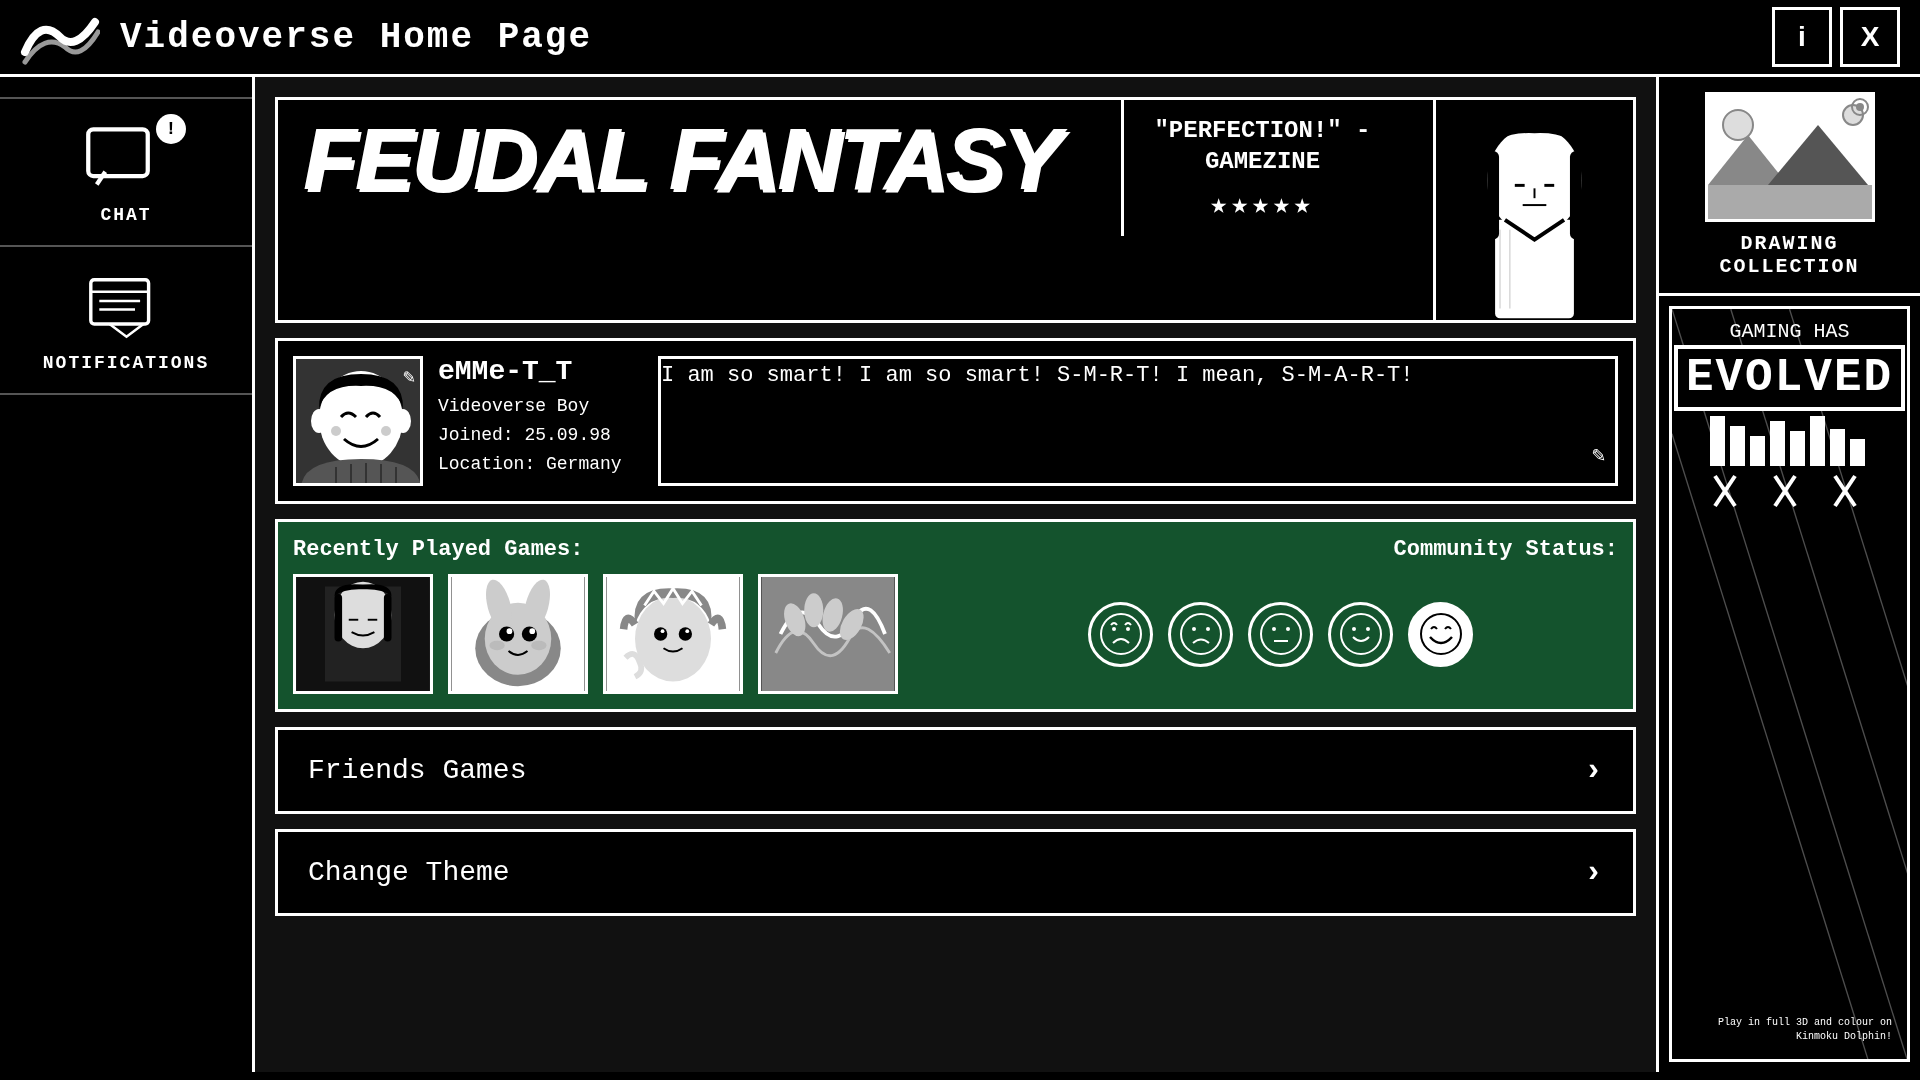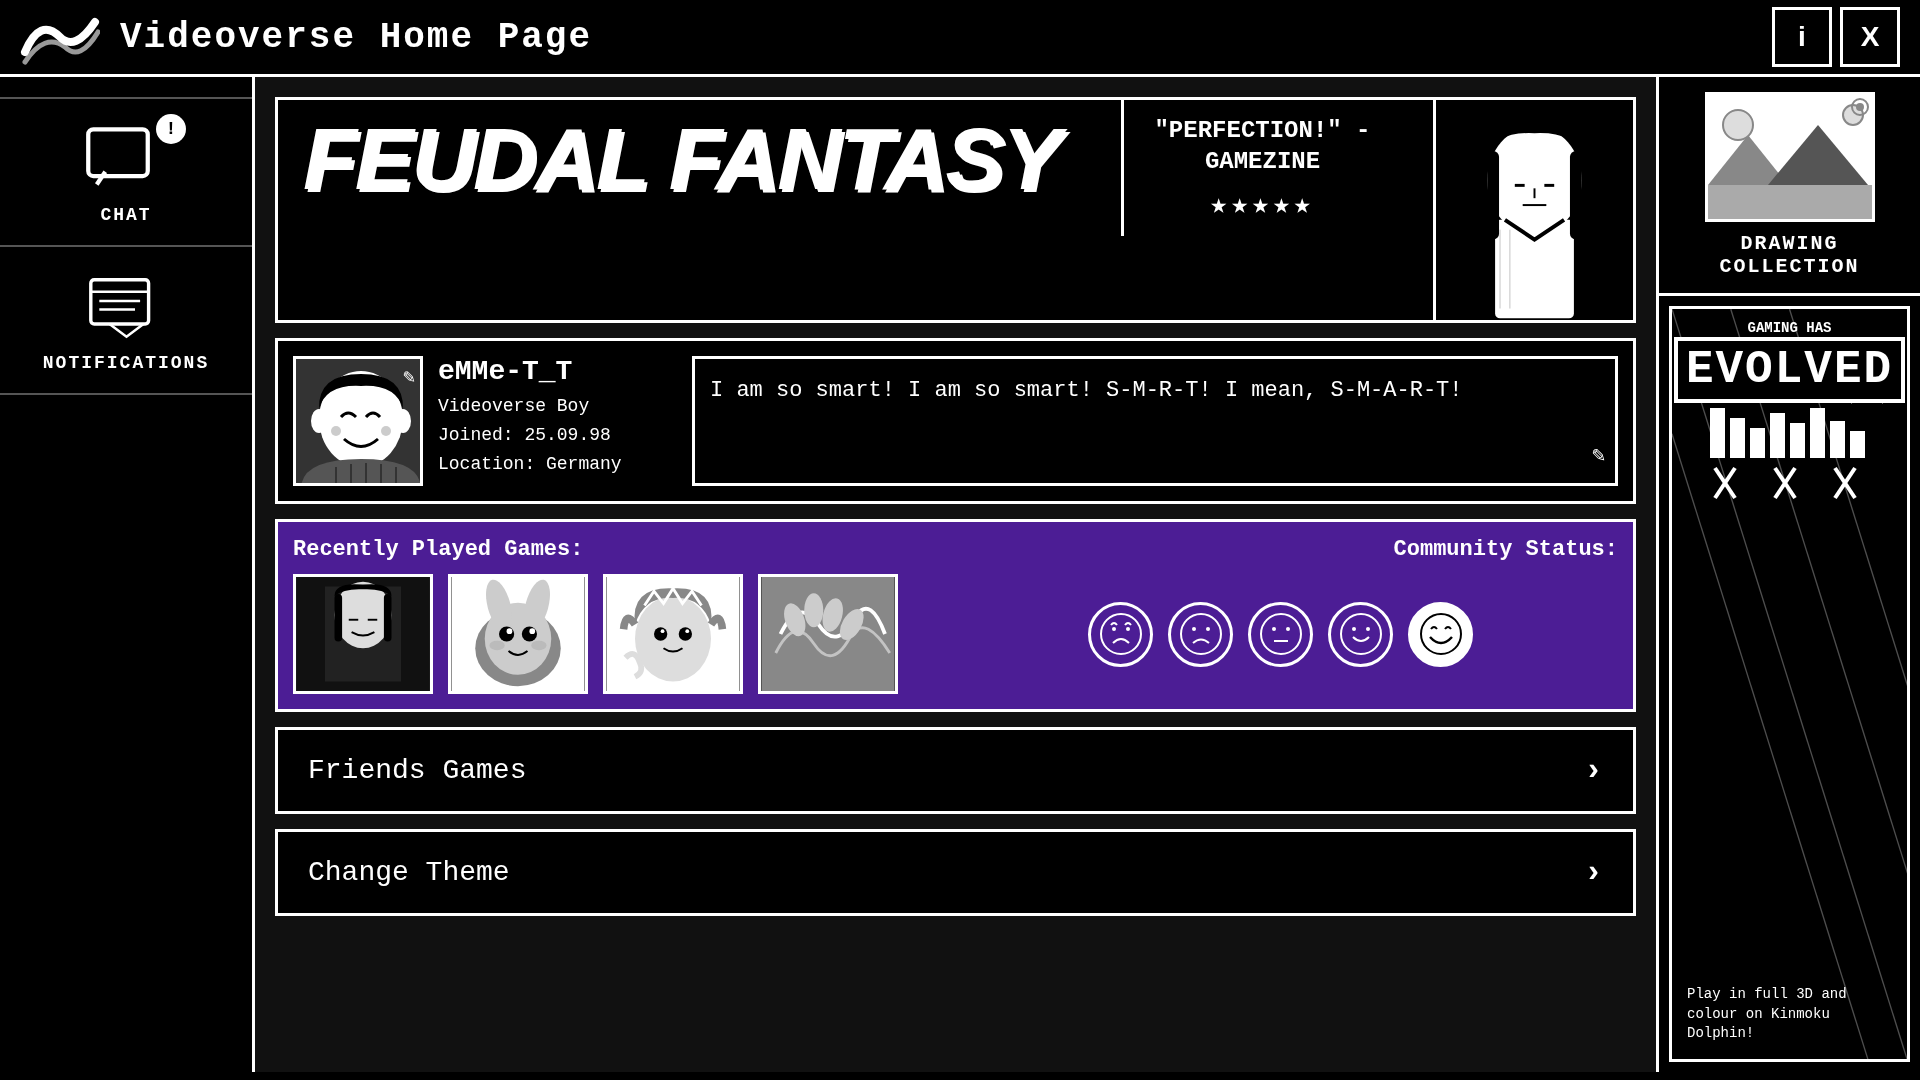--- a/index.html
+++ b/index.html
@@ -223,37 +223,36 @@
       font-family: 'Courier New', monospace;
     }
     #profile-details {
       font-size: 18px;
       line-height: 1.6;
       font-family: 'Courier New', monospace;
     }
     #profile-bio {
       flex: 1;
       border: 3px solid #fff;
-      padding: 15px;
+      padding: 0;
       font-size: 22px;
       line-height: 1.5;
       position: relative;
       font-family: 'Courier New', monospace;
-      margin-left: 34px;
     }
     #edit-bio-icon {
       position: absolute;
       bottom: 10px;
       right: 10px;
       font-size: 22px;
     }
 
     
     #games-section {
-      background: #4c1d95;
+      background: #14532d;
       border: 3px solid #fff;
       padding: 15px;
       flex-shrink: 0;
     }
     #games-header-row {
       display: flex;
       justify-content: space-between;
       align-items: flex-start;
       margin-bottom: 12px;
     }
@@ -366,22 +365,22 @@
       flex: 1;
       padding: 10px;
       display: flex;
       flex-direction: column;
       border: 3px solid #fff;
       margin: 10px;
       position: relative;
       overflow: hidden;
     }
     #ad-title {
-      font-size: 14px;
-      font-weight: bold;
+      font-size: 20px;
+      font-weight: normal;
       text-align: center;
       line-height: 1.3;
     }
     #ad-sub {
       font-size: 14px;
       text-align: center;
       margin-top: auto;
       line-height: 1.4;
     }
 
@@ -720,19 +719,19 @@
         </svg>
 
         <svg viewBox="0 0 180 40" width="180" height="40" xmlns="http://www.w3.org/2000/svg" style="position:relative;z-index:1;">
           <line x1="15" y1="5" x2="35" y2="35" stroke="#fff" stroke-width="4"></line>
           <line x1="35" y1="5" x2="15" y2="35" stroke="#fff" stroke-width="4"></line>
           <line x1="75" y1="5" x2="95" y2="35" stroke="#fff" stroke-width="4"></line>
           <line x1="95" y1="5" x2="75" y2="35" stroke="#fff" stroke-width="4"></line>
           <line x1="135" y1="5" x2="155" y2="35" stroke="#fff" stroke-width="4"></line>
           <line x1="155" y1="5" x2="135" y2="35" stroke="#fff" stroke-width="4"></line>
         </svg>
-        <div id="ad-sub" style="position:relative;z-index:1;font-size:14px;text-align:left;line-height:1.4;padding:5px;">Play in full 3D and colour on Kinmoku Dolphin!</div>
+        <div id="ad-sub" style="position:relative;z-index:1;font-size:10px;text-align:right;line-height:1.4;padding:5px;">Play in full 3D and colour on Kinmoku Dolphin!</div>
       </div>
     </div>
 
   </div>
 
 </div>
 
 </body></html>

